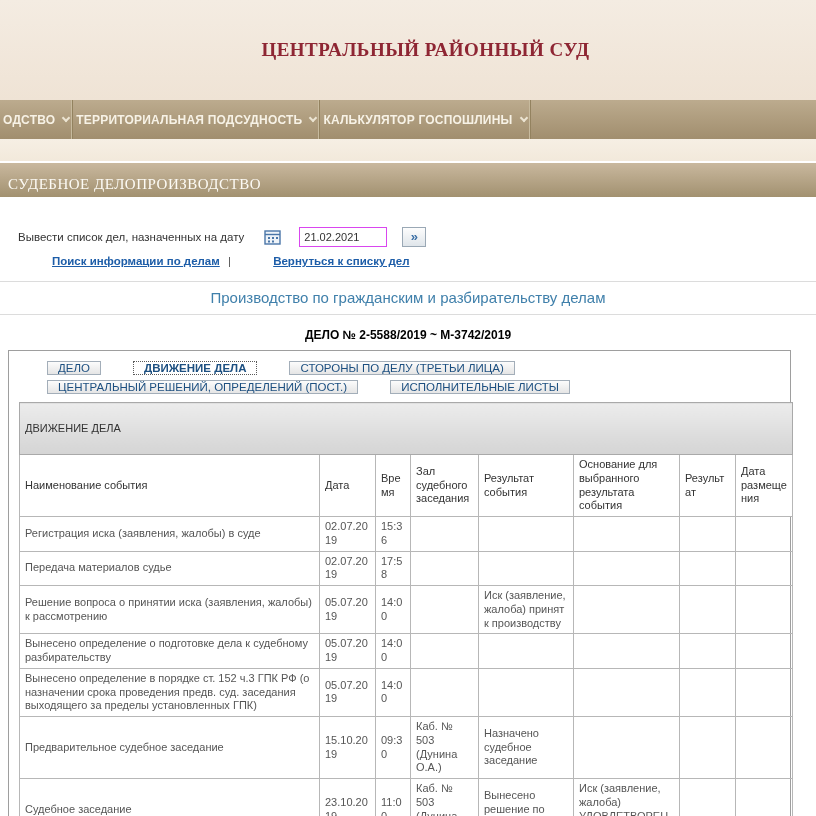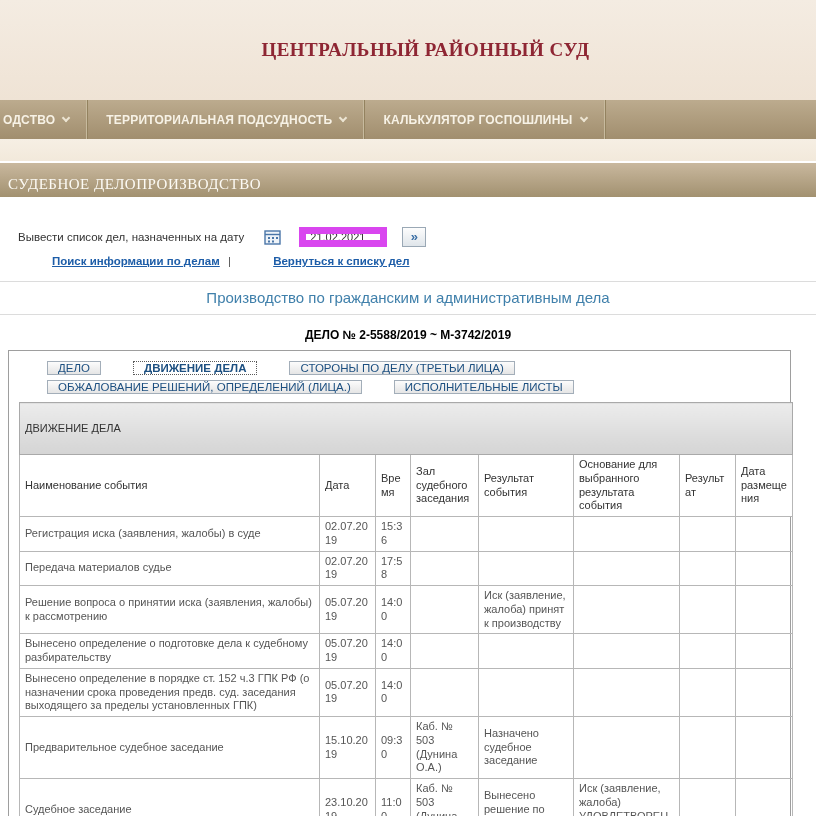--- a/index.html
+++ b/index.html
@@ -9,38 +9,38 @@
 
   
   .site-header { height:100px; background:linear-gradient(#f4ece2,#efe3d5);
     display:flex; align-items:center; justify-content:center; }
   .site-header h1 { font-family:"Liberation Serif", serif; font-size:19px; line-height:1.25;
     color:#8e2633; font-weight:bold; letter-spacing:.5px; padding-left:35px;}
 
   
   .nav { height:39px; background:linear-gradient(#bcab8e,#a18e6e); display:flex; align-items:stretch; }
   .nav-item { color:#f7f2e6; font-size:12px; font-weight:bold; letter-spacing:.2px;
-    display:flex; align-items:center; padding:0 18px; border-right:1px solid #93825f;
+    display:flex; align-items:center; padding:0 3px; border-right:1px solid #93825f;
     box-shadow:inset -1px 0 0 #c7ba9e; cursor:pointer; white-space:nowrap; }
   .nav-item.cut { padding-left:3px; }
   .chev { display:inline-block; width:6px; height:6px; border-right:2px solid #ece4d2;
     border-bottom:2px solid #ece4d2; transform:rotate(45deg); margin-left:8px; margin-top:-3px; }
 
   .gap-strip { height:24px; background:linear-gradient(#f6efe4,#f2e9db); border-bottom:2px solid #fff; }
 
   
   .banner { height:36px; background:linear-gradient(#c9b89e,#a29170);
     display:flex; align-items:center; padding:0 8px; border-bottom:2px solid #fff; }
   .banner span { font-family:"Liberation Serif", serif; font-size:15px; color:#fdfbf5; letter-spacing:.5px;margin-top:8px; }
 
   
   .toolbar { padding:28px 0 0 18px; }
   .date-row { display:flex; align-items:center; font-size:11.5px; color:#333;gap:12px; }
   .cal-icon { margin:0 6px 0 8px; cursor:pointer; display:inline-flex; }
-  .date-input { width:88px; height:20px; border:7px solid #d946ef; font-size:11px;
+  .date-input { width:88px; height:20px; border:1px solid #d946ef; font-size:11px;
     padding:2px 4px; color:#333; font-family:"Liberation Sans", sans-serif; }
   .go-btn { width:24px; height:20px; margin-left:3px; border:1px solid #9aa8b5;
     background:linear-gradient(#fdfdfd,#dfe5ea); color:#3a6ea5; font-size:13px; font-weight:bold;
     line-height:17px; text-align:center; cursor:pointer; }
   .links-row { margin-top:8px; font-size:11.5px; }
   .links-row a { color:#1d5da8; font-weight:bold; text-decoration:underline; cursor:pointer;padding-left:34px; }
   .links-row .sep { color:#555; margin:0 5px; font-weight:normal; }
 
   .hrule { border:none; border-top:1px solid #dcdcdc; margin:0; }
   .rule-top { margin-top:14px; }
@@ -124,31 +124,31 @@
       </div>
     </div>
     <div class="links-row">
       <a>Поиск информации по делам</a>
       <span class="sep">|</span>
       <a>Вернуться к списку дел</a>
     </div>
   </div>
 
   <hr class="hrule rule-top">
-  <div class="page-title">Производство по гражданским и административным дела</div>
+  <div class="page-title">Производство по гражданским и разбирательству делам</div>
   <hr class="hrule">
 
   <div class="case-number">ДЕЛО № 2-5588/2019 ~ М-3742/2019</div>
 
   <div class="content-box">
     <div class="tabs">
         <div class="tab">ДЕЛО</div>
         <div class="tab active">ДВИЖЕНИЕ ДЕЛА</div>
         <div class="tab">СТОРОНЫ ПО ДЕЛУ (ТРЕТЬИ ЛИЦА)</div>
-        <div class="tab">ОБЖАЛОВАНИЕ РЕШЕНИЙ, ОПРЕДЕЛЕНИЙ (ЛИЦА.)</div>
+        <div class="tab">ЦЕНТРАЛЬНЫЙ РЕШЕНИЙ, ОПРЕДЕЛЕНИЙ (ПОСТ.)</div>
         <div class="tab">ИСПОЛНИТЕЛЬНЫЕ ЛИСТЫ</div>
       </div>
 
     <table class="case-table">
       <colgroup>
         <col class="c1">
           <col class="c2">
           <col class="c3">
           <col class="c4">
         <col class="c5">

